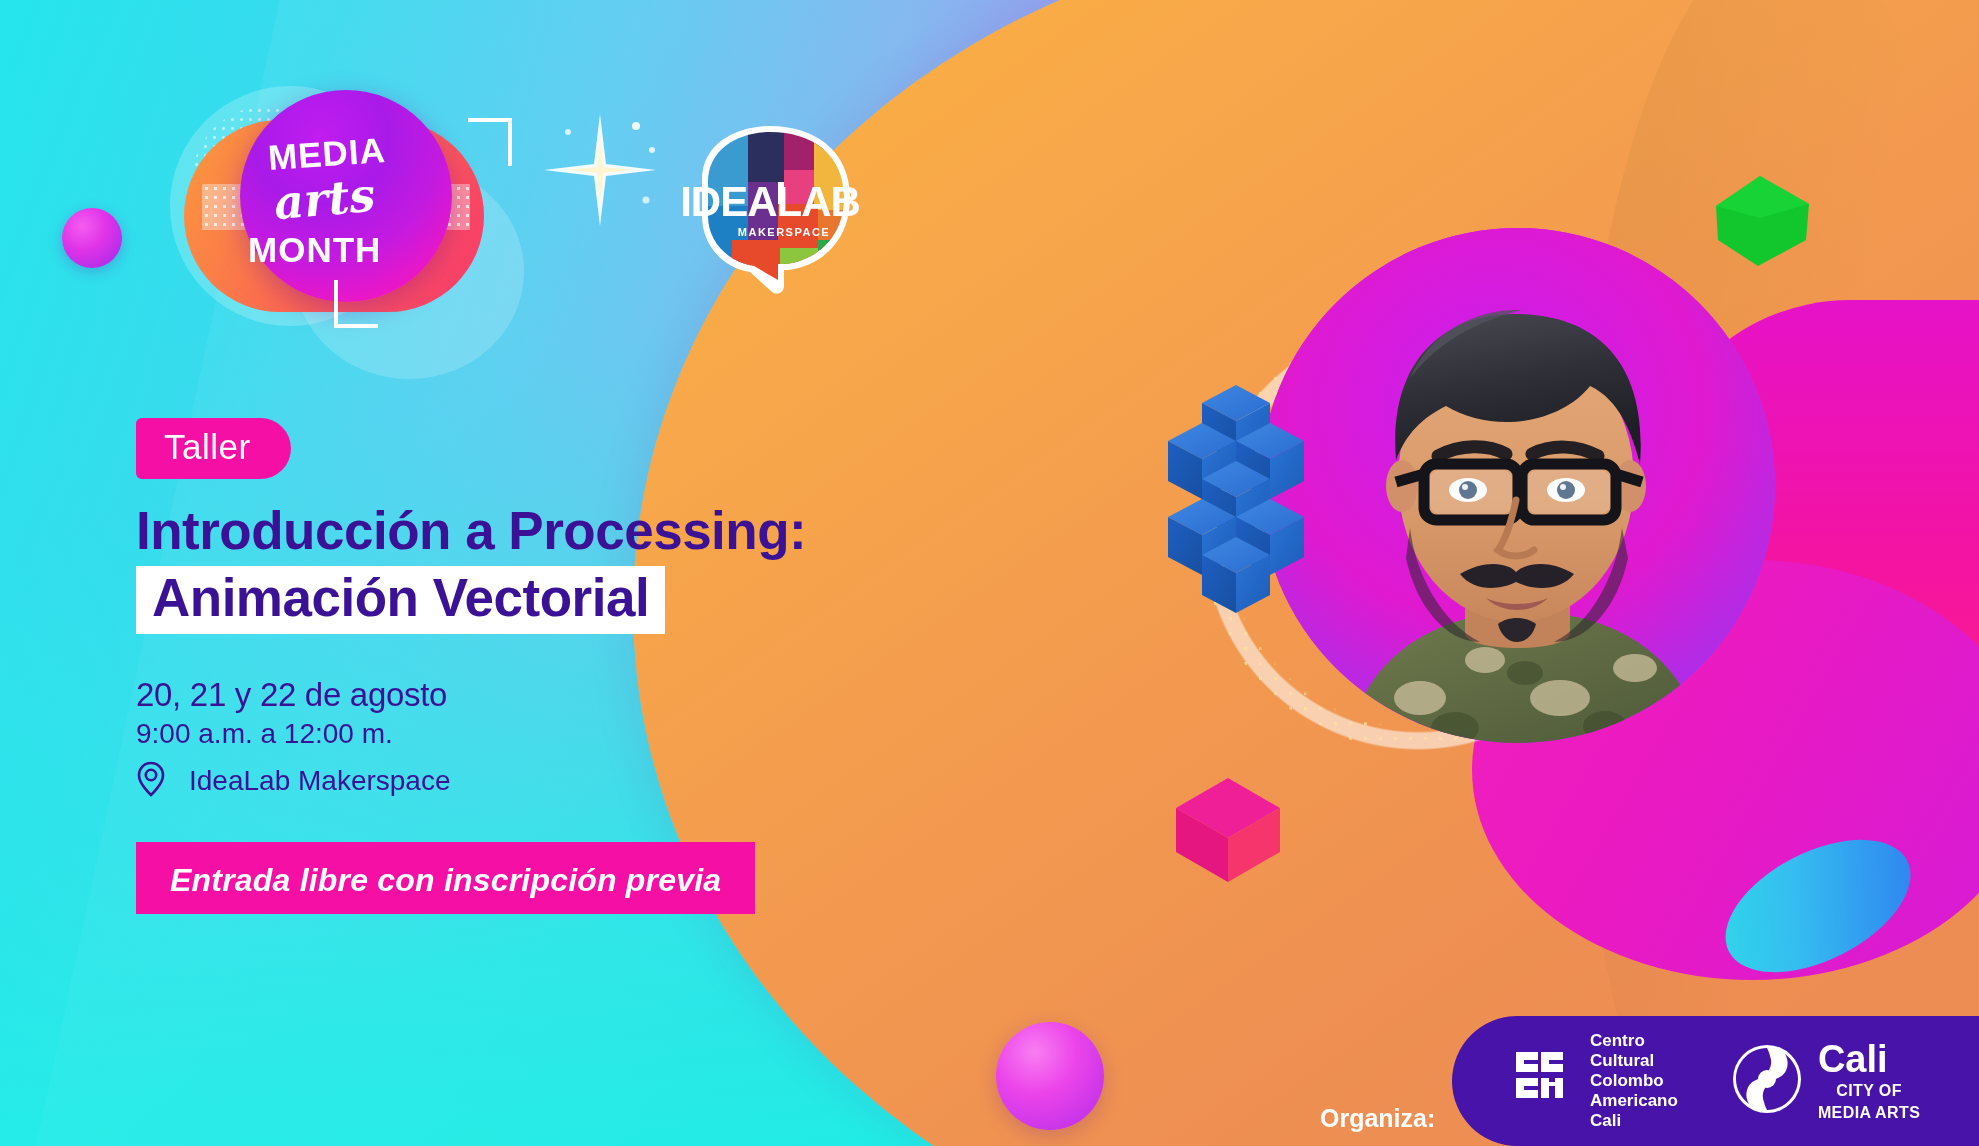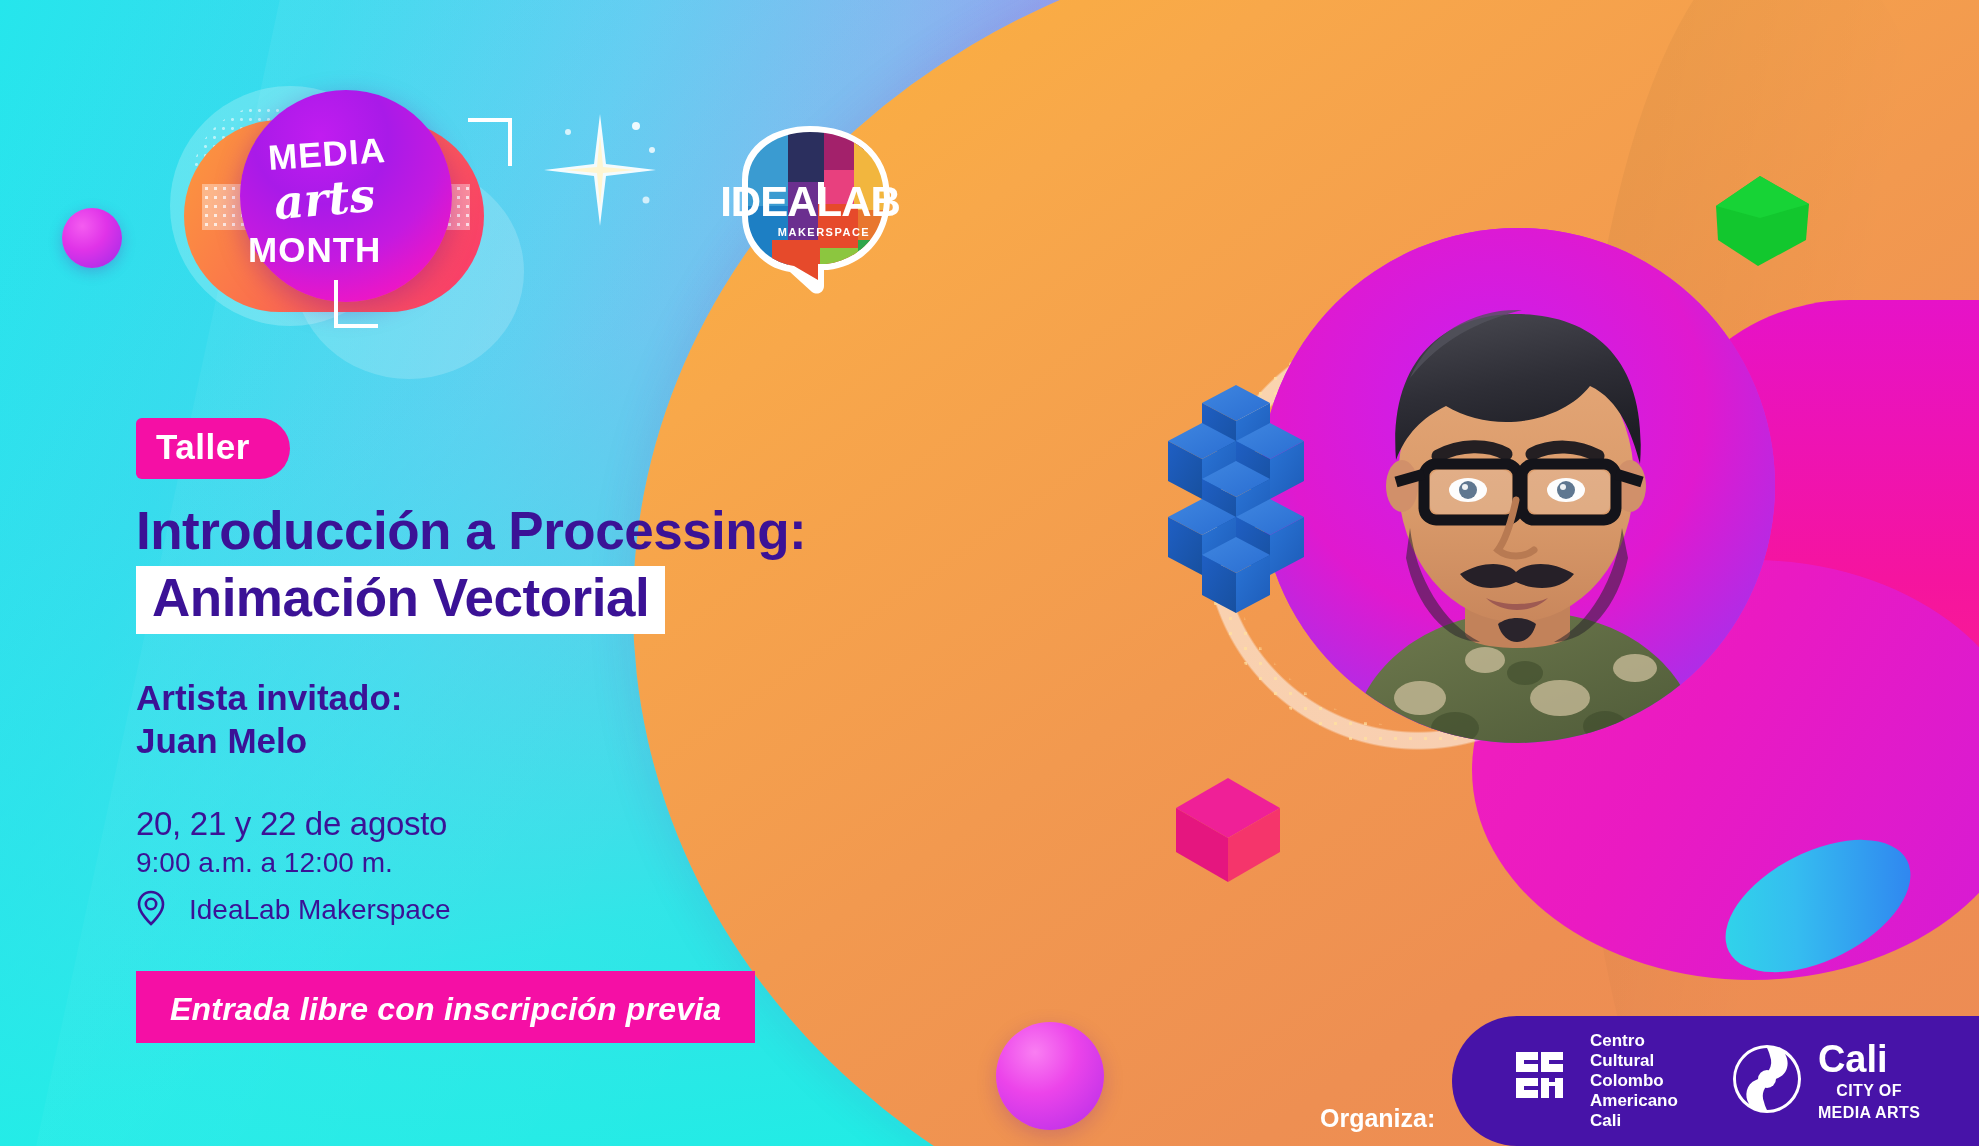--- a/index.html
+++ b/index.html
@@ -138,29 +138,29 @@
     position:absolute;left:228px;top:28px;width:40px;height:44px;
     border-top:4px solid #fff;border-right:4px solid #fff;
   }
   .mam-bracket-bl{
     position:absolute;left:94px;top:190px;width:40px;height:44px;
     border-bottom:4px solid #fff;border-left:4px solid #fff;
   }
   .sparkle{position:absolute;left:370px;top:40px;width:130px;height:130px;}
 
   
-  .idealab{position:absolute;left:712px;top:120px;width:190px;height:180px;}
+  .idealab{position:absolute;left:672px;top:120px;width:190px;height:180px;}
 
   
   .content{position:absolute;left:136px;top:418px;width:790px;}
 
   .badge-taller{
     display:inline-block;background:#f50fa5;color:#fff;
-    font-size:35px;font-weight:700;letter-spacing:.5px;
-    padding:9px 40px 12px 20px;border-radius:6px 32px 32px 6px;
+    font-size:35px;font-weight:400;letter-spacing:.5px;
+    padding:9px 40px 12px 28px;border-radius:6px 32px 32px 6px;
   }
   .title{
     margin-top:22px;color:#3b1296;font-weight:800;font-size:53px;line-height:1.12;
     letter-spacing:-.5px;
   }
   .title-line2{
     display:inline-block;background:#fff;padding:2px 16px 6px 16px;margin-top:6px;
   }
   .artist{
     margin-top:42px;color:#3b1296;font-weight:800;font-size:35px;line-height:1.25;
@@ -431,24 +431,20 @@
   </div>
 
   <div class="content">
     <div class="badge-taller">Taller</div>
 
     <div class="title">
       <div>Introducción a Processing:</div>
       <span class="title-line2">Animación Vectorial</span>
     </div>
 
-    <div class="artist">
-      <div>Artista invitado:</div>
-      <div>Juan Melo</div>
-    </div>
 
     <div class="date">20, 21 y 22 de agosto</div>
     <div class="time">9:00 a.m. a 12:00 m.</div>
 
     <div class="place-row">
       <span>
         <svg width="30" height="38" viewBox="0 0 30 38" aria-hidden="true">
           <path d="M15 3 C8 3 3 8.6 3 15.4 C3 24 15 35 15 35 C15 35 27 24 27 15.4 C27 8.6 22 3 15 3 Z" fill="none" stroke="#3b1296" stroke-width="2.6"></path>
           <circle cx="15" cy="15" r="5.2" fill="none" stroke="#3b1296" stroke-width="2.6"></circle>
         </svg>

